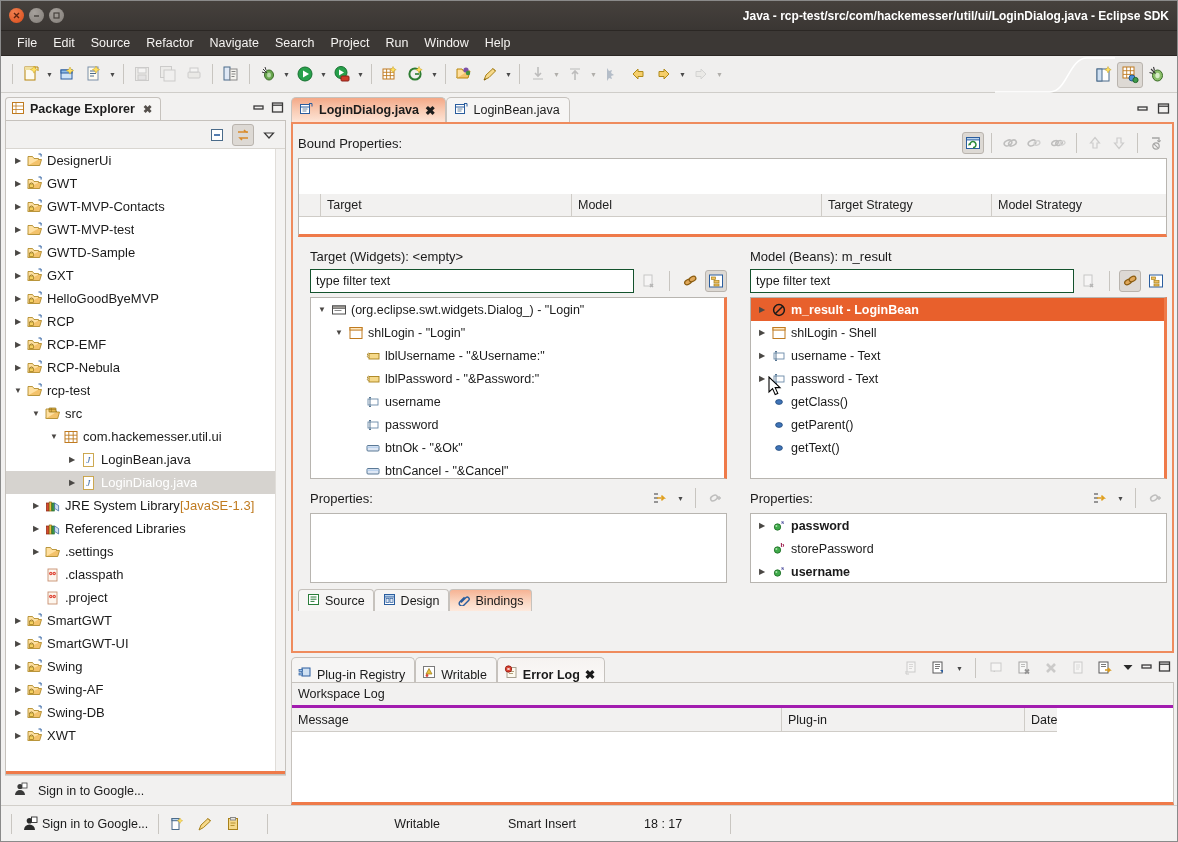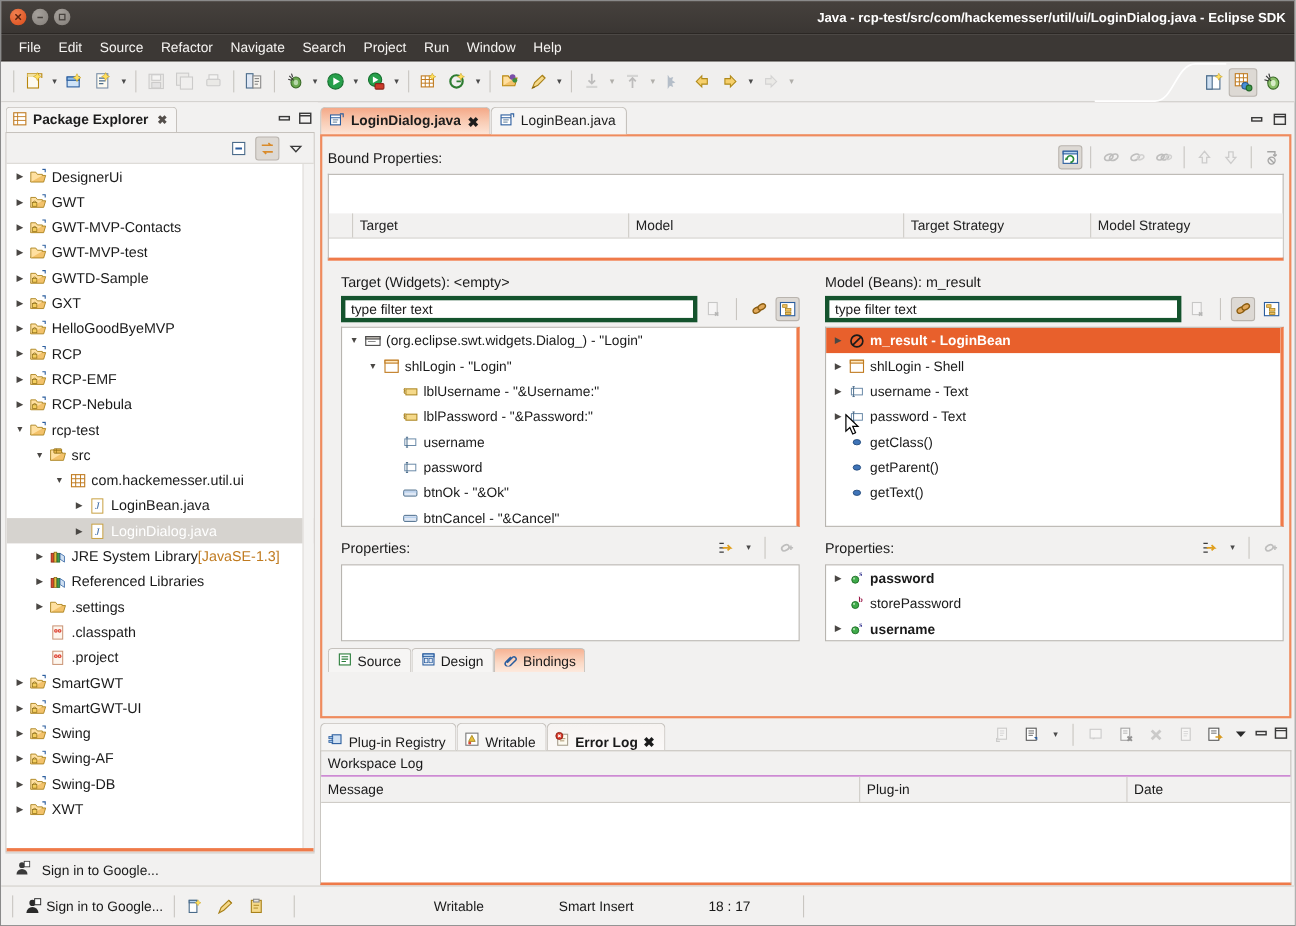--- a/index.html
+++ b/index.html
@@ -202,21 +202,21 @@
     font-size: 12.5px; color: #222; display: flex; align-items: center;
     padding-left: 6px; border-right: 1px solid #cfccc7;
   }
   .bp-body { flex: 1; background: #fff; }
 
   .tm-cols { display: flex; gap: 11px; margin-top: 8px; min-width: 0; }
   .tm-col { flex: 1; display: flex; flex-direction: column; min-width: 0; padding-left: 12px; }
   .tm-title { font-size: 13px; height: 22px; display: flex; align-items: center; }
   .filter-row { display: flex; align-items: center; gap: 4px; height: 28px; }
   .filter-input {
-    flex: 1; height: 24px; border: 4px solid #14532d; background: #fff;
+    flex: 1; height: 24px; border: 1px solid #14532d; background: #fff;
     font-size: 12.5px; padding: 0 5px; color: #1a1a1a;
     font-family: "Liberation Sans", sans-serif;
   }
   .filter-input::placeholder { color: #1a1a1a; opacity: 1; }
   .tm-tree {
     height: 182px; border: 1px solid #b8b5b0; background: #fff;
     overflow: hidden; position: relative; margin-top: 2px;
   }
   .tm-tree.target { border-right: 3px solid #ef7a49; }
   .tm-tree.model  { border-right: 3px solid #ef7a49; }
@@ -261,21 +261,21 @@
   }
   .bv-ctrls { position: absolute; right: 3px; bottom: 3px; display: flex; align-items: center; gap: 5px; }
   .bottom-frame {
     flex: 1; min-height: 0;
     border: 1px solid #c6c2bd;
     background: #f2f1f0;
     display: flex; flex-direction: column;
     border-bottom: 3px solid #ef7a49;
   }
   .wl-label { height: 22px; display: flex; align-items: center; padding-left: 6px; font-size: 12.5px; }
-  .log-table { flex: 1; display: flex; flex-direction: column; background: #fff; border-top: 1px solid #a21caf;}
+  .log-table { flex: 1; display: flex; background: #fff; border-top: 3px solid #a21caf;}
   .log-hdr { display: flex; height: 24px; background: #f2f1f0; border-bottom: 1px solid #cfccc7; }
   .log-th { font-size: 12.5px; display: flex; align-items: center; padding-left: 6px; border-right: 1px solid #cfccc7; }
 
   
   .statusbar {
     position: absolute; left: 0; right: 0; bottom: 0; height: 36px;
     background: #f2f1f0;
     border-top: 1px solid #d2cfca;
     display: flex; align-items: center;
     font-size: 12.5px;

